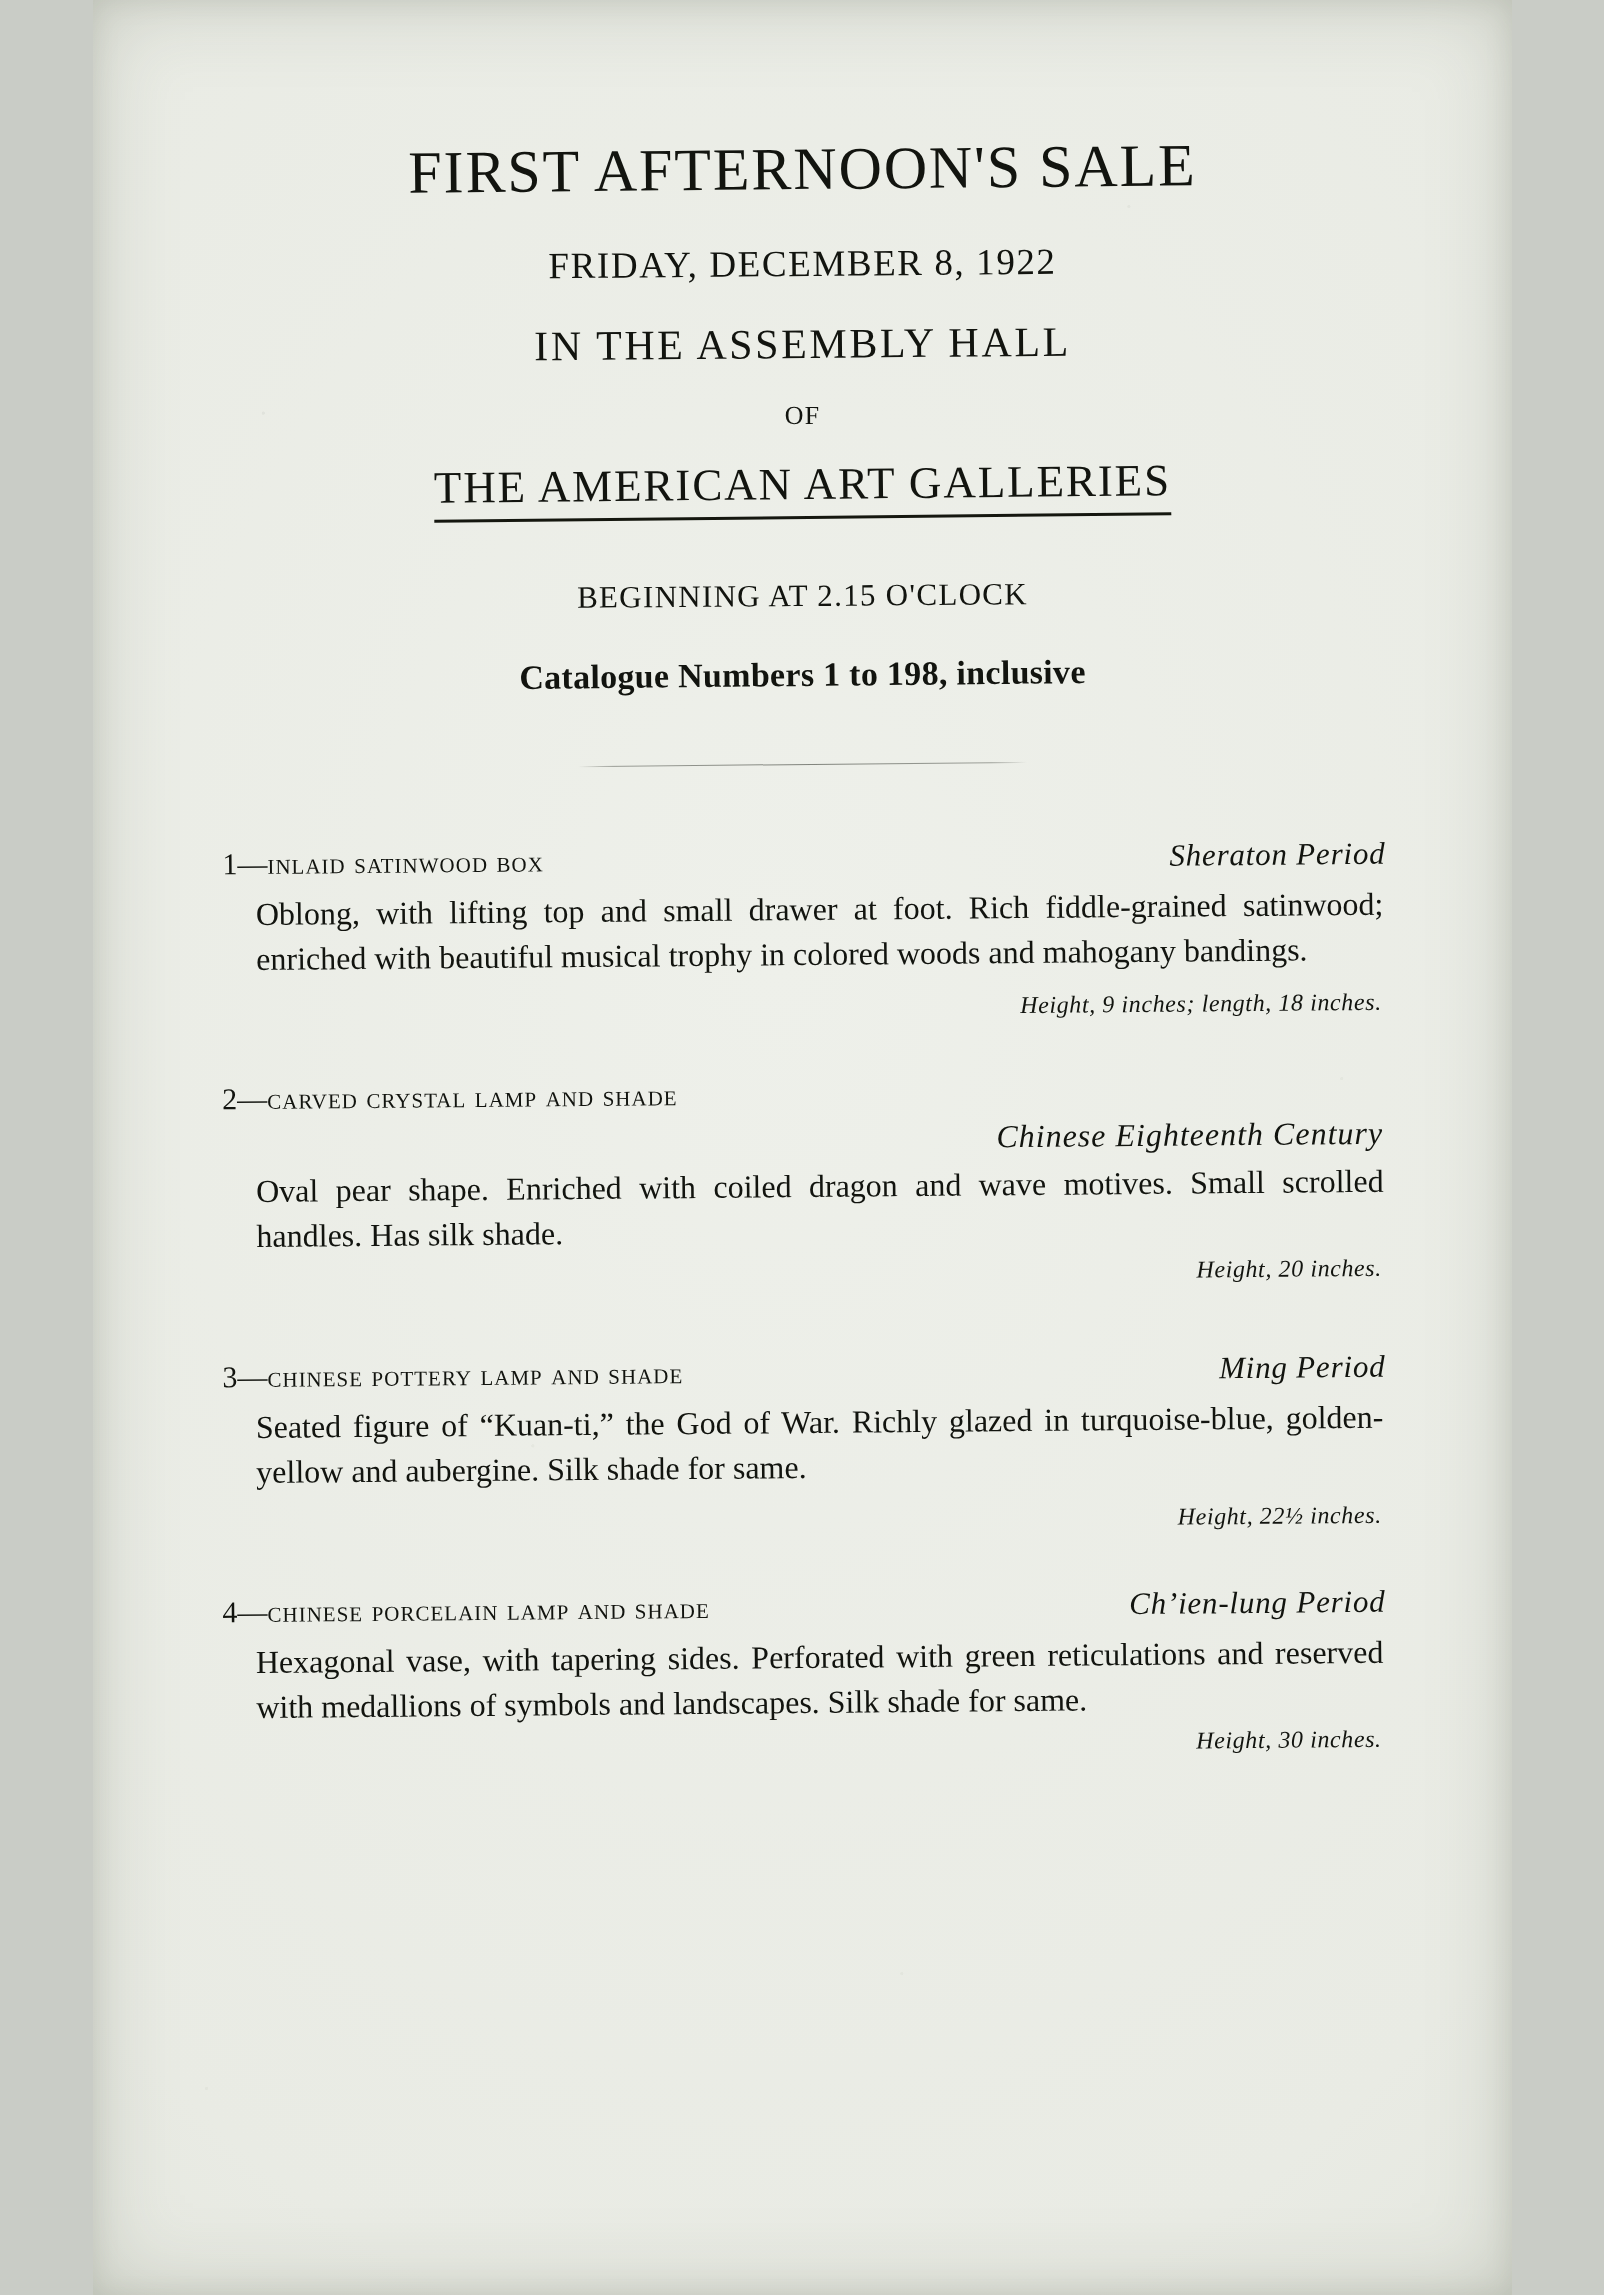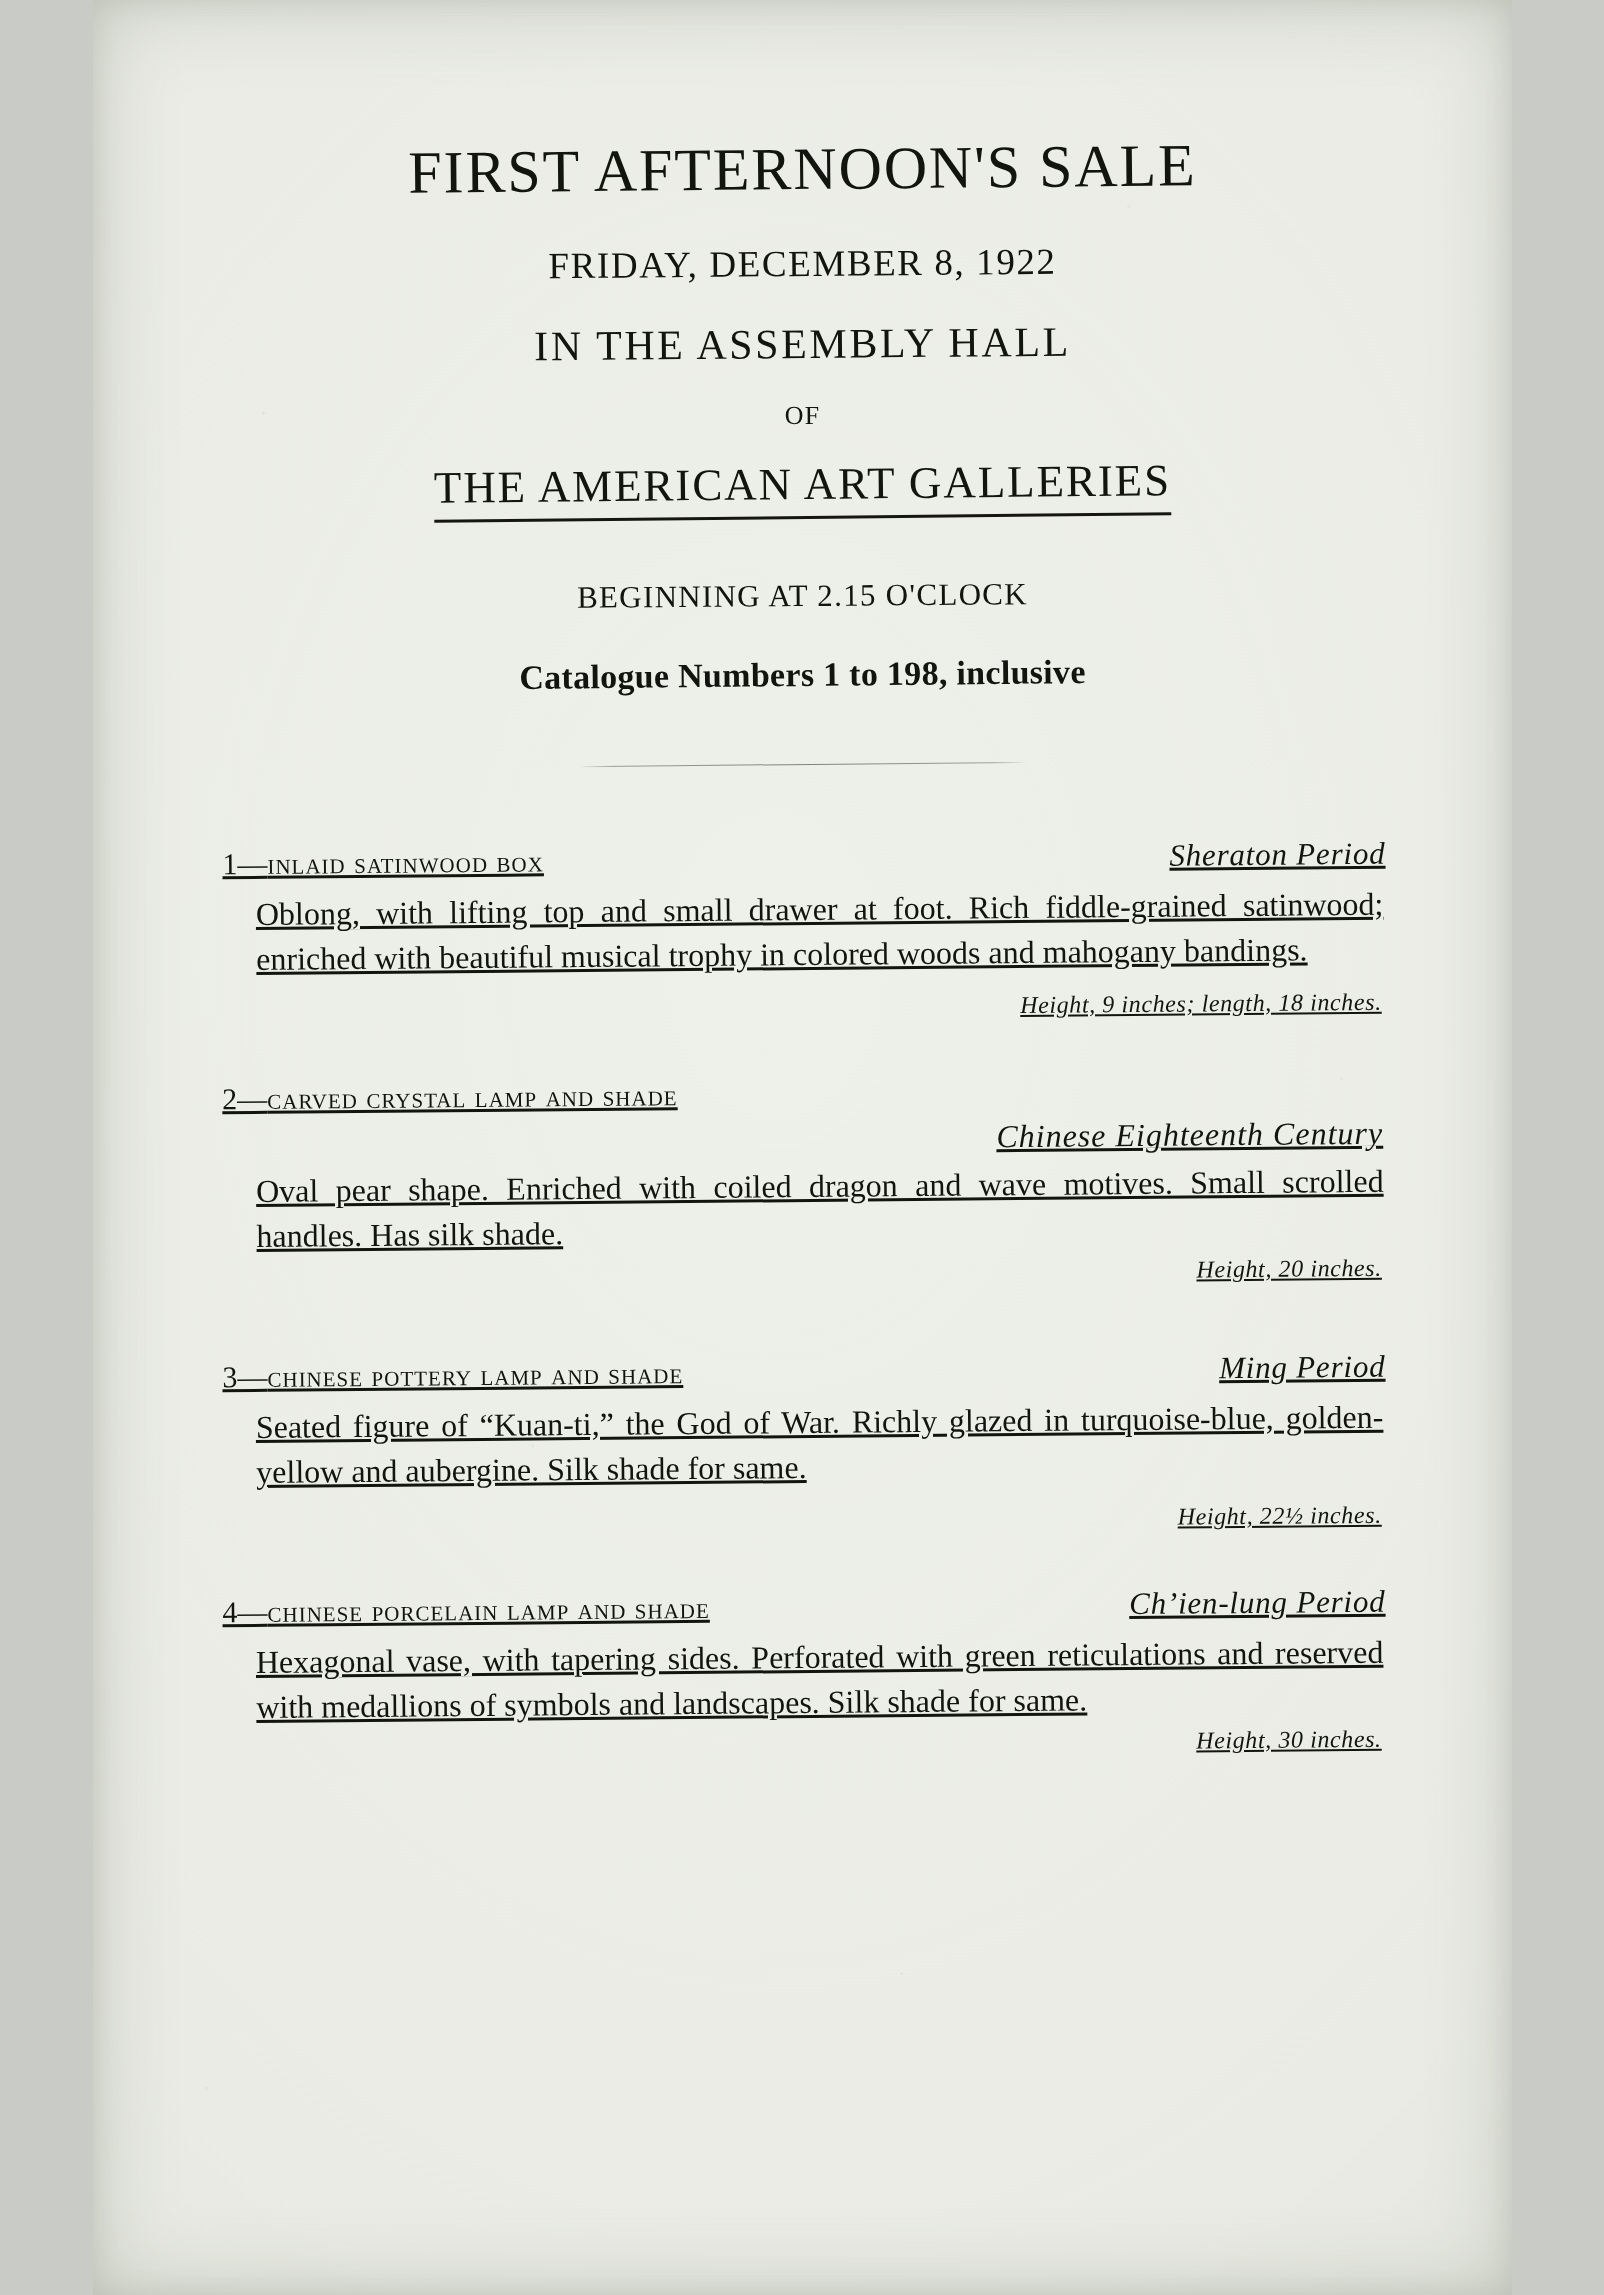--- a/index.html
+++ b/index.html
@@ -135,21 +135,20 @@
         rgba(40,44,36,0.55) 50%,
         rgba(40,44,36,0.40) 92%,
         rgba(40,44,36,0) 100%);
     transform: rotate(-0.55deg);
   }
 
   
   .lots {
     margin-top: 76px;
     padding: 0 6.4px 0 11.5px;
-    text-decoration: underline;
   }
 
   .lot {
     margin-bottom: 55px;
     transform: rotate(-0.52deg);
   }
 
   .lot-head {
     display: flex;
     align-items: baseline;

